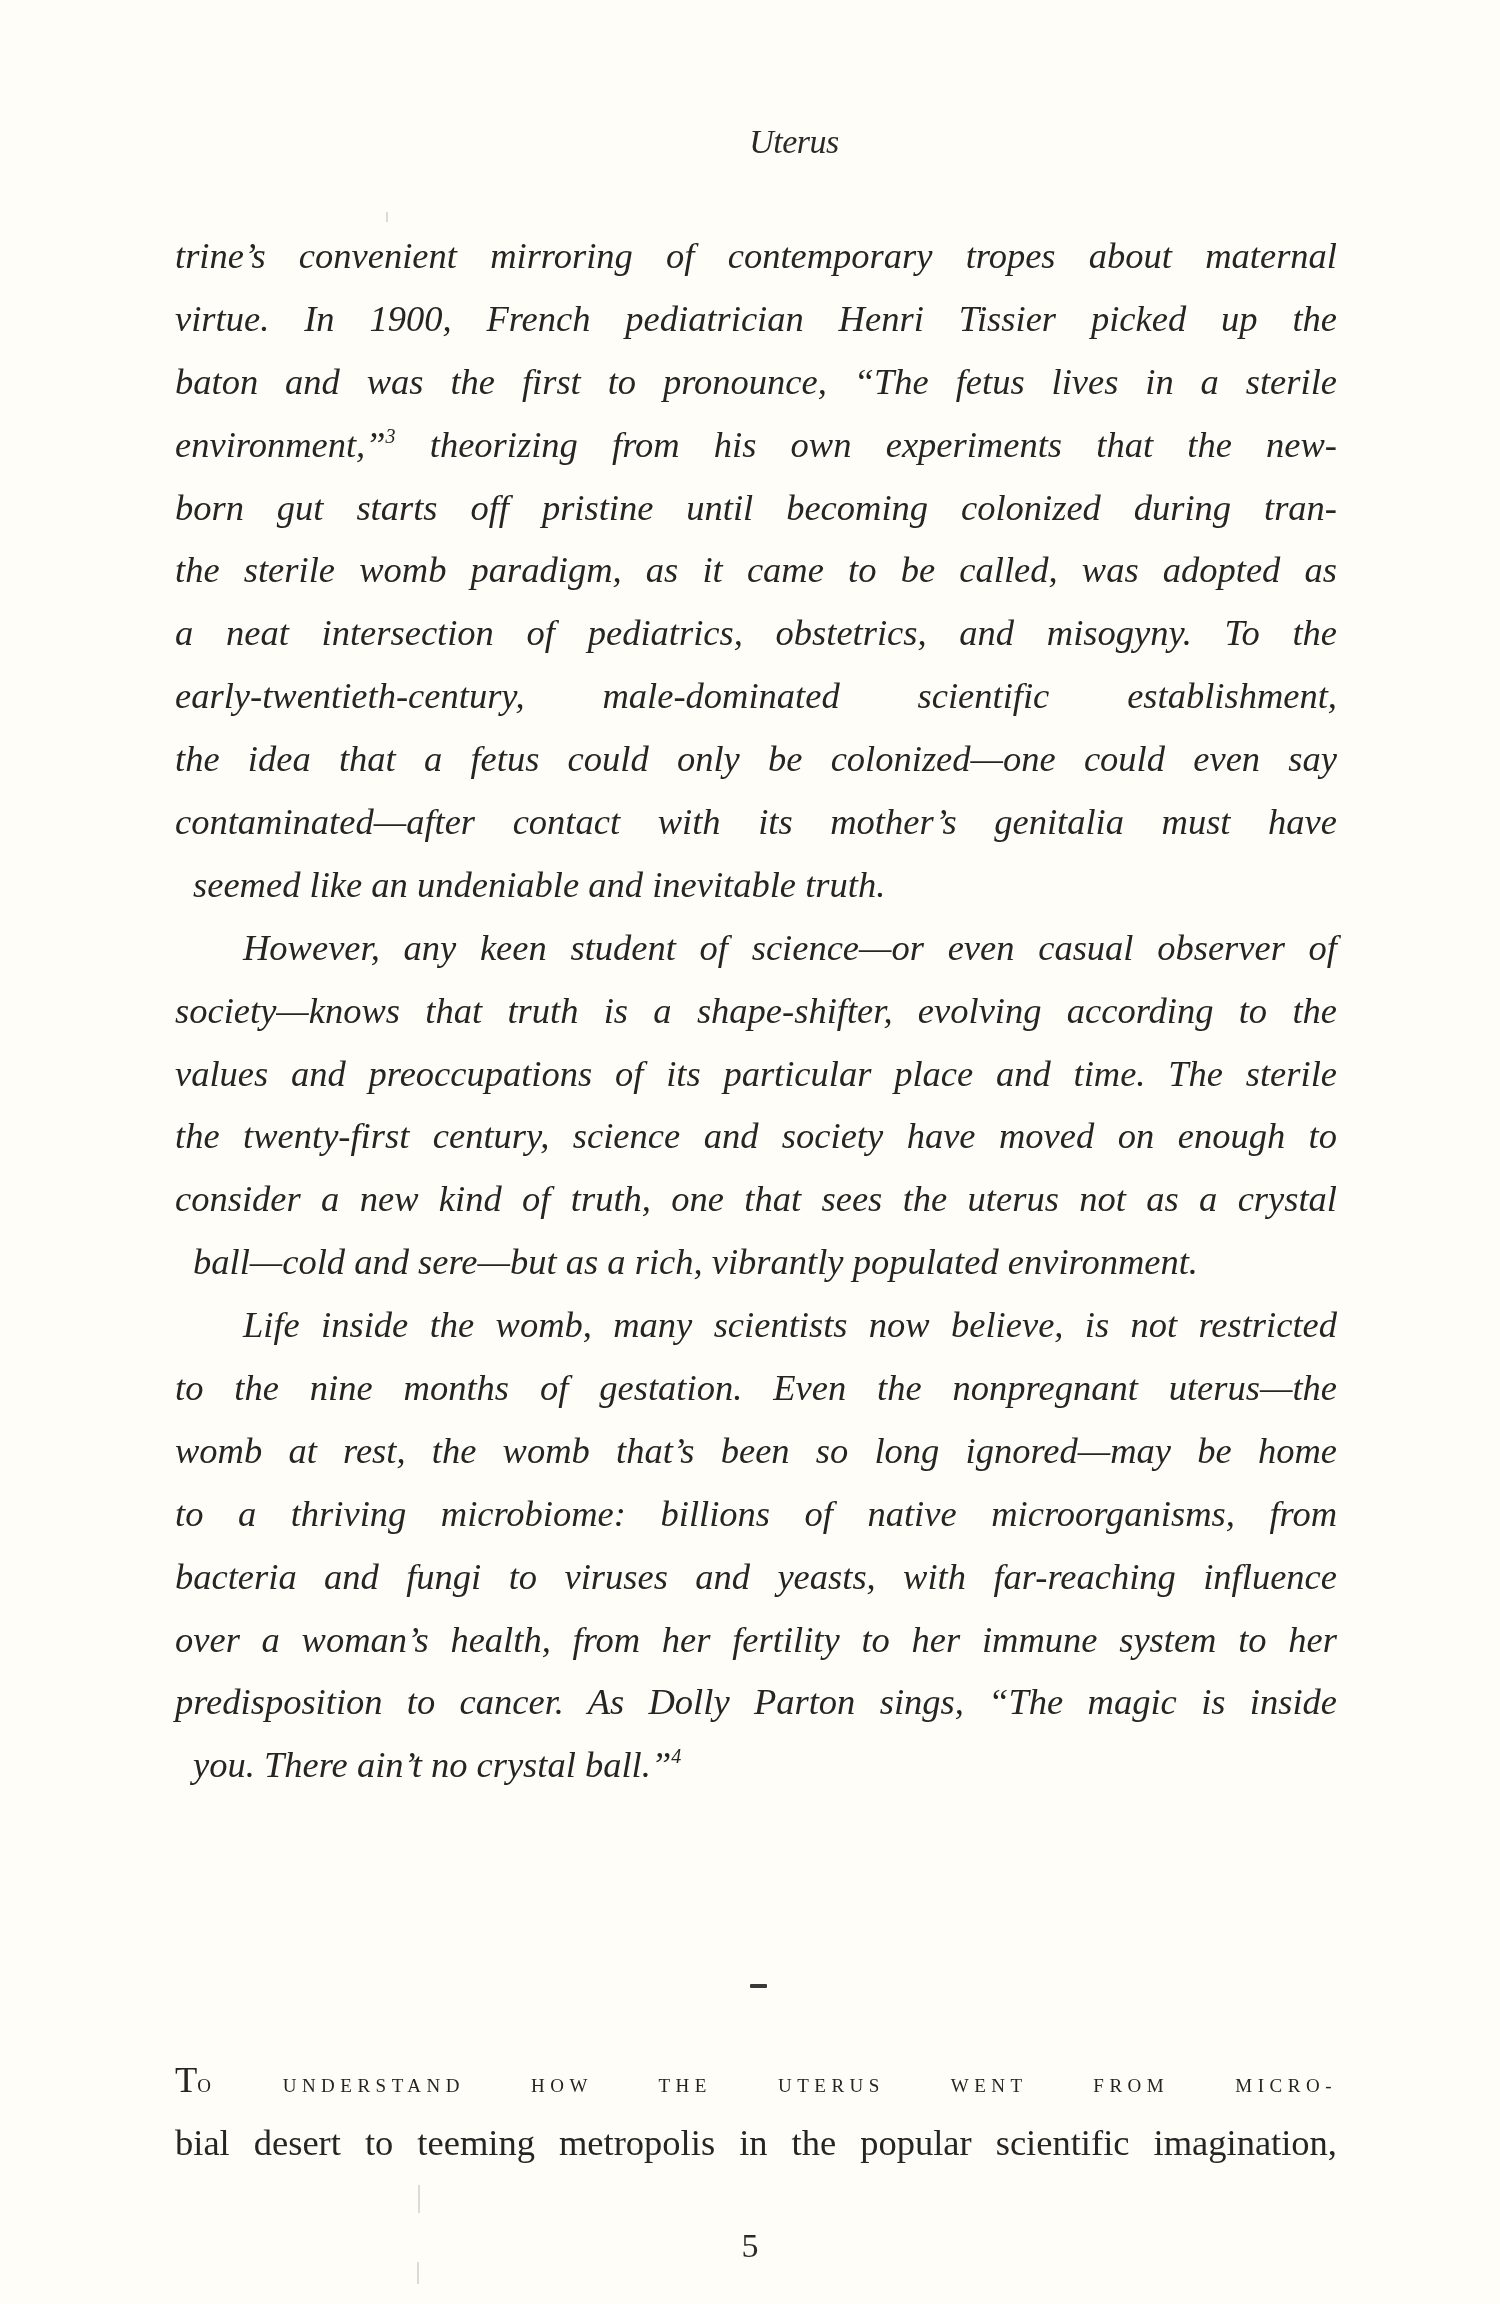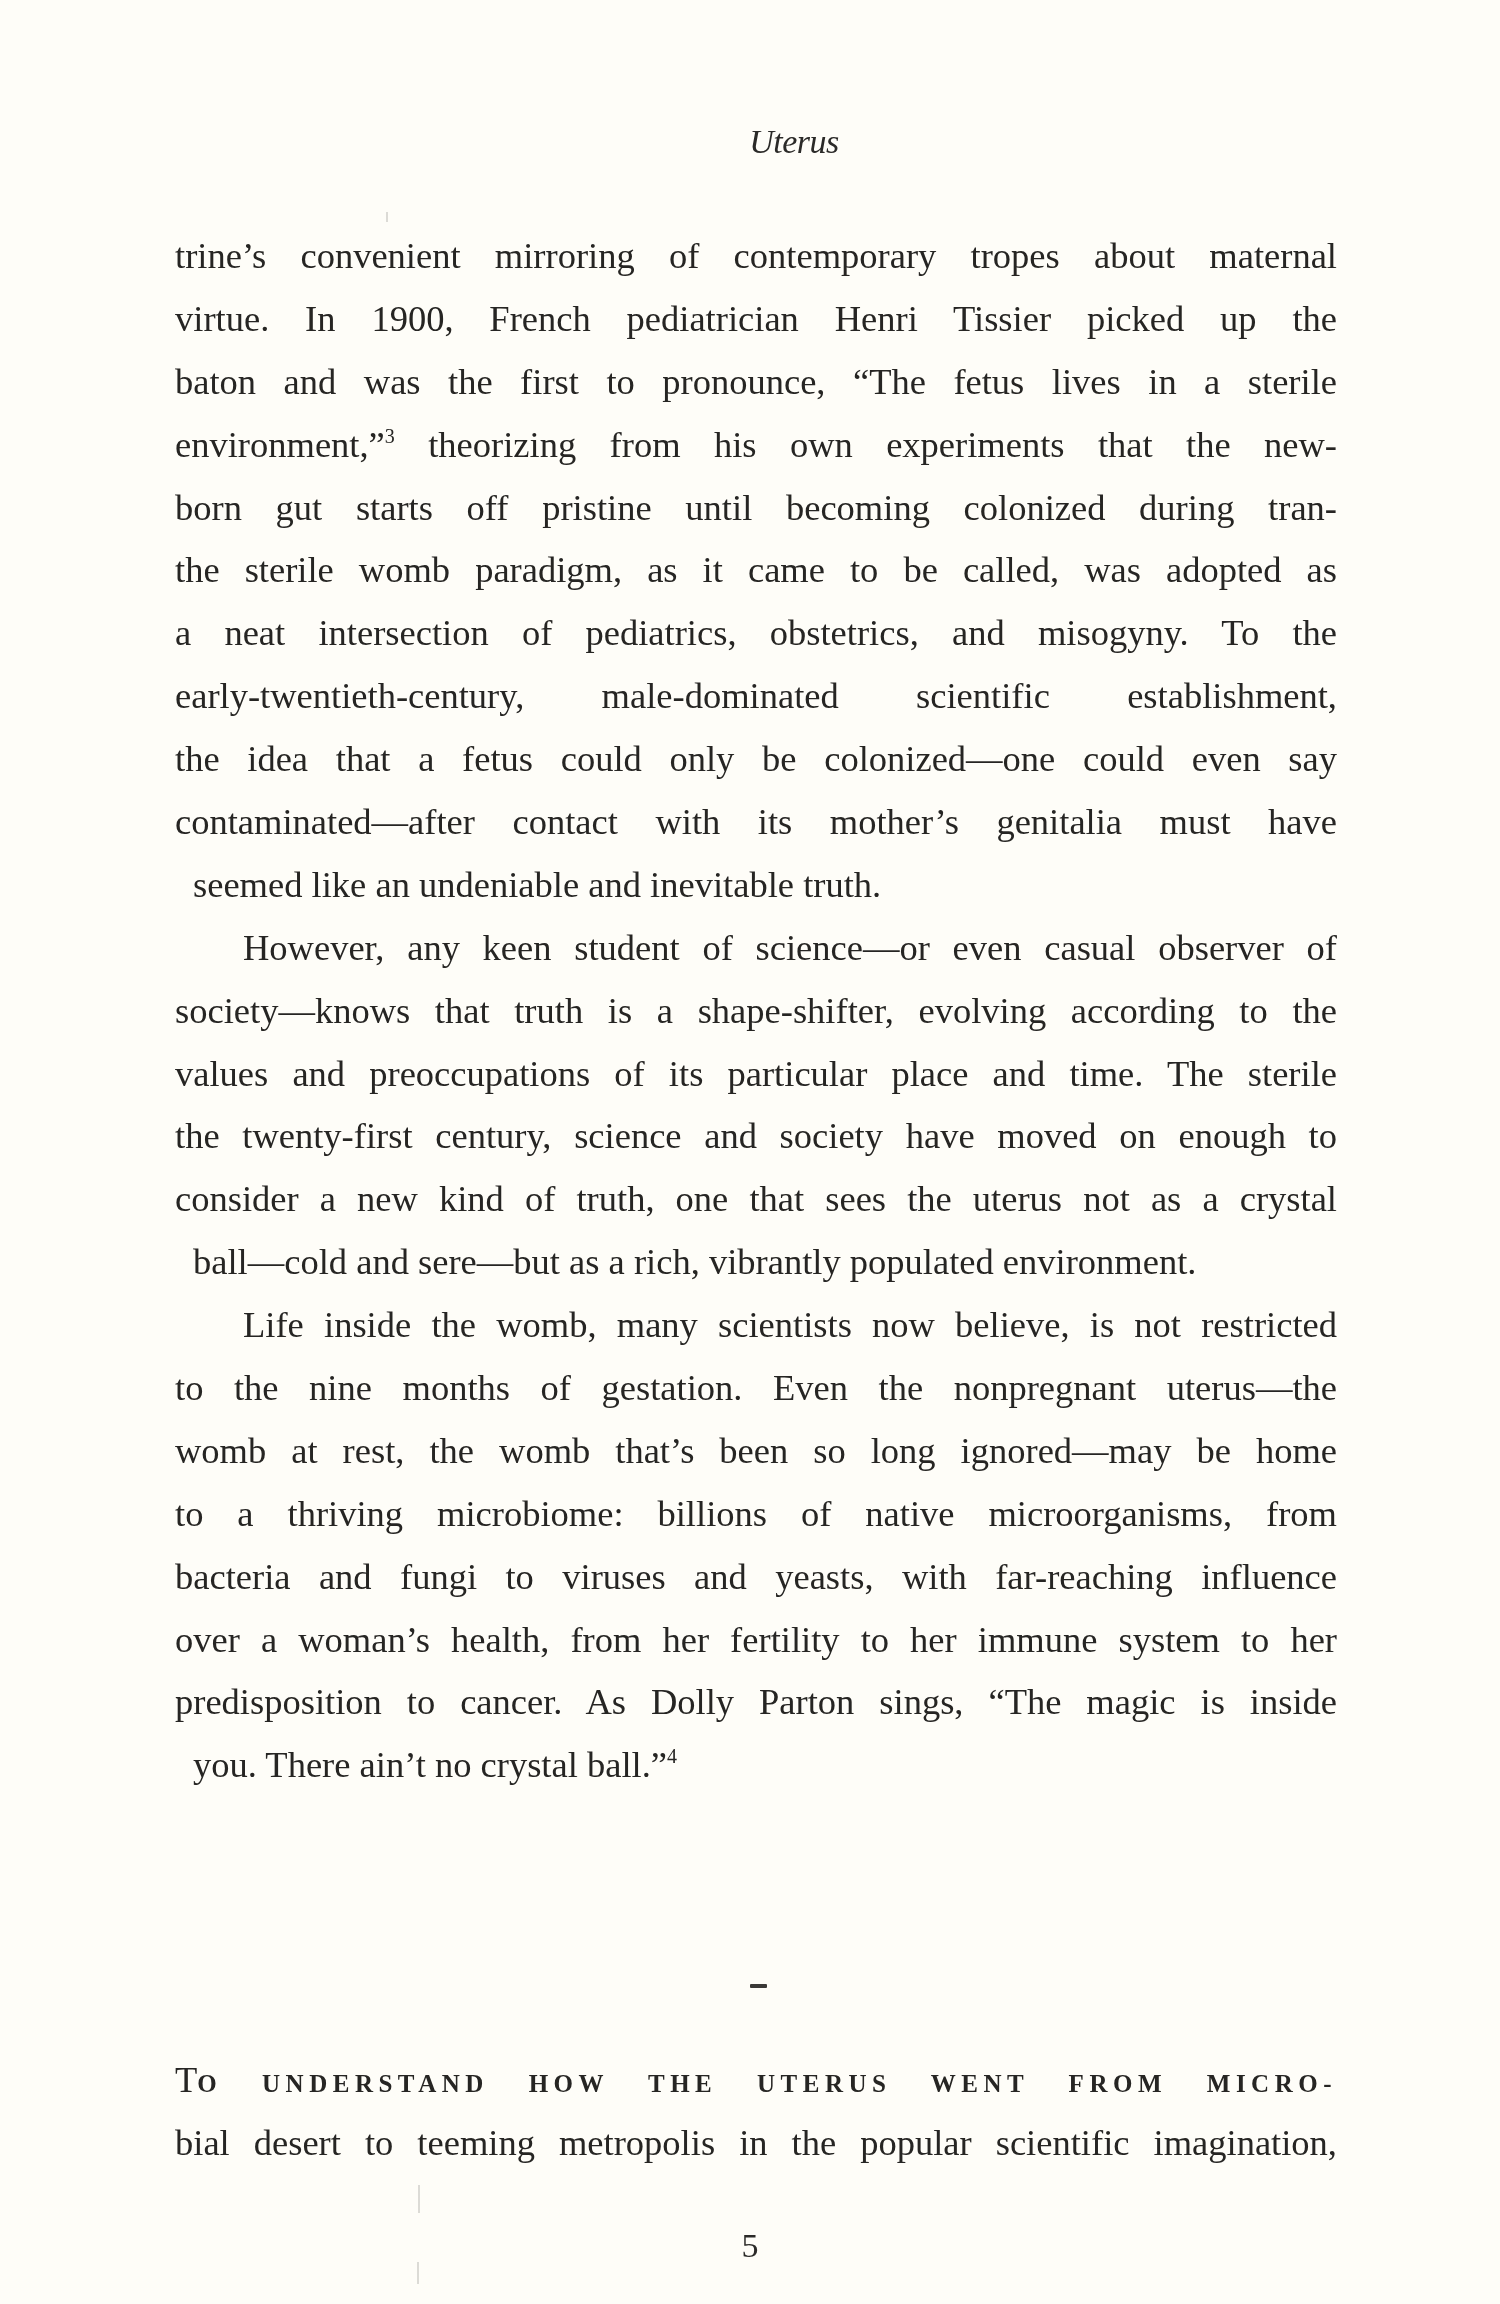--- a/index.html
+++ b/index.html
@@ -40,20 +40,21 @@
     }
     .line {
       display: block;
       height: 62.9px;
       line-height: 62.9px;
       font-size: 36.5px;
       white-space: nowrap;
       text-align: justify;
       text-align-last: justify;
       overflow: visible;
+      font-style: italic;
     }
     .line.last {
       text-align: center;
       text-align-last: left;
       margin-left: 18px;
     }
     .line.indent {
       padding-left: 68px;
     }
     .line sup, .fn {
@@ -82,24 +83,23 @@
       line-height: 62.9px;
       font-size: 36.5px;
       white-space: nowrap;
       text-align: justify;
       text-align-last: justify;
     }
     .sc-first {
       font-size: 36.5px;
     }
     .sc-rest {
-      font-size: 25px;
+      font-size: 19px;
       letter-spacing: 5.5px;
       text-transform: uppercase;
-      font-weight: bold;
     }
     .page-number {
       position: absolute;
       left: 0; width: 1500px;
       top: 2224px;
       text-align: center;
       font-size: 34px;
       line-height: 44px;
       color: #2b2a28;
     }

